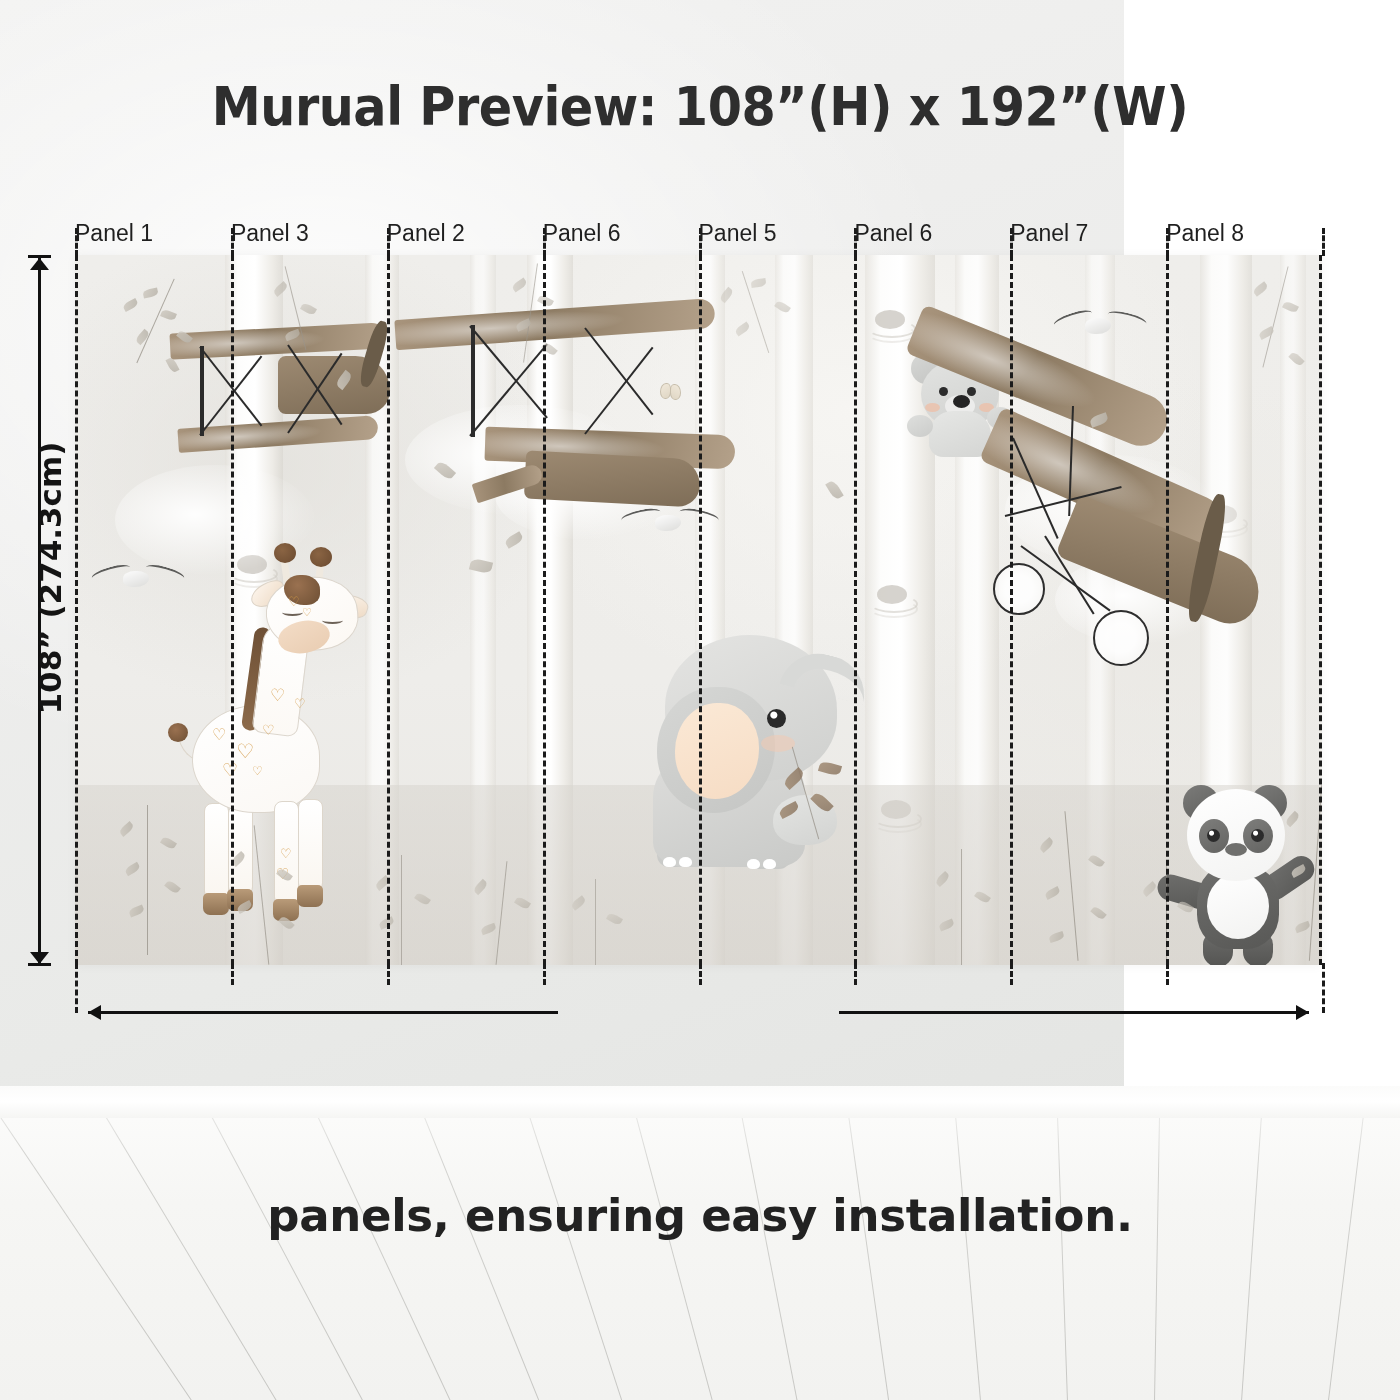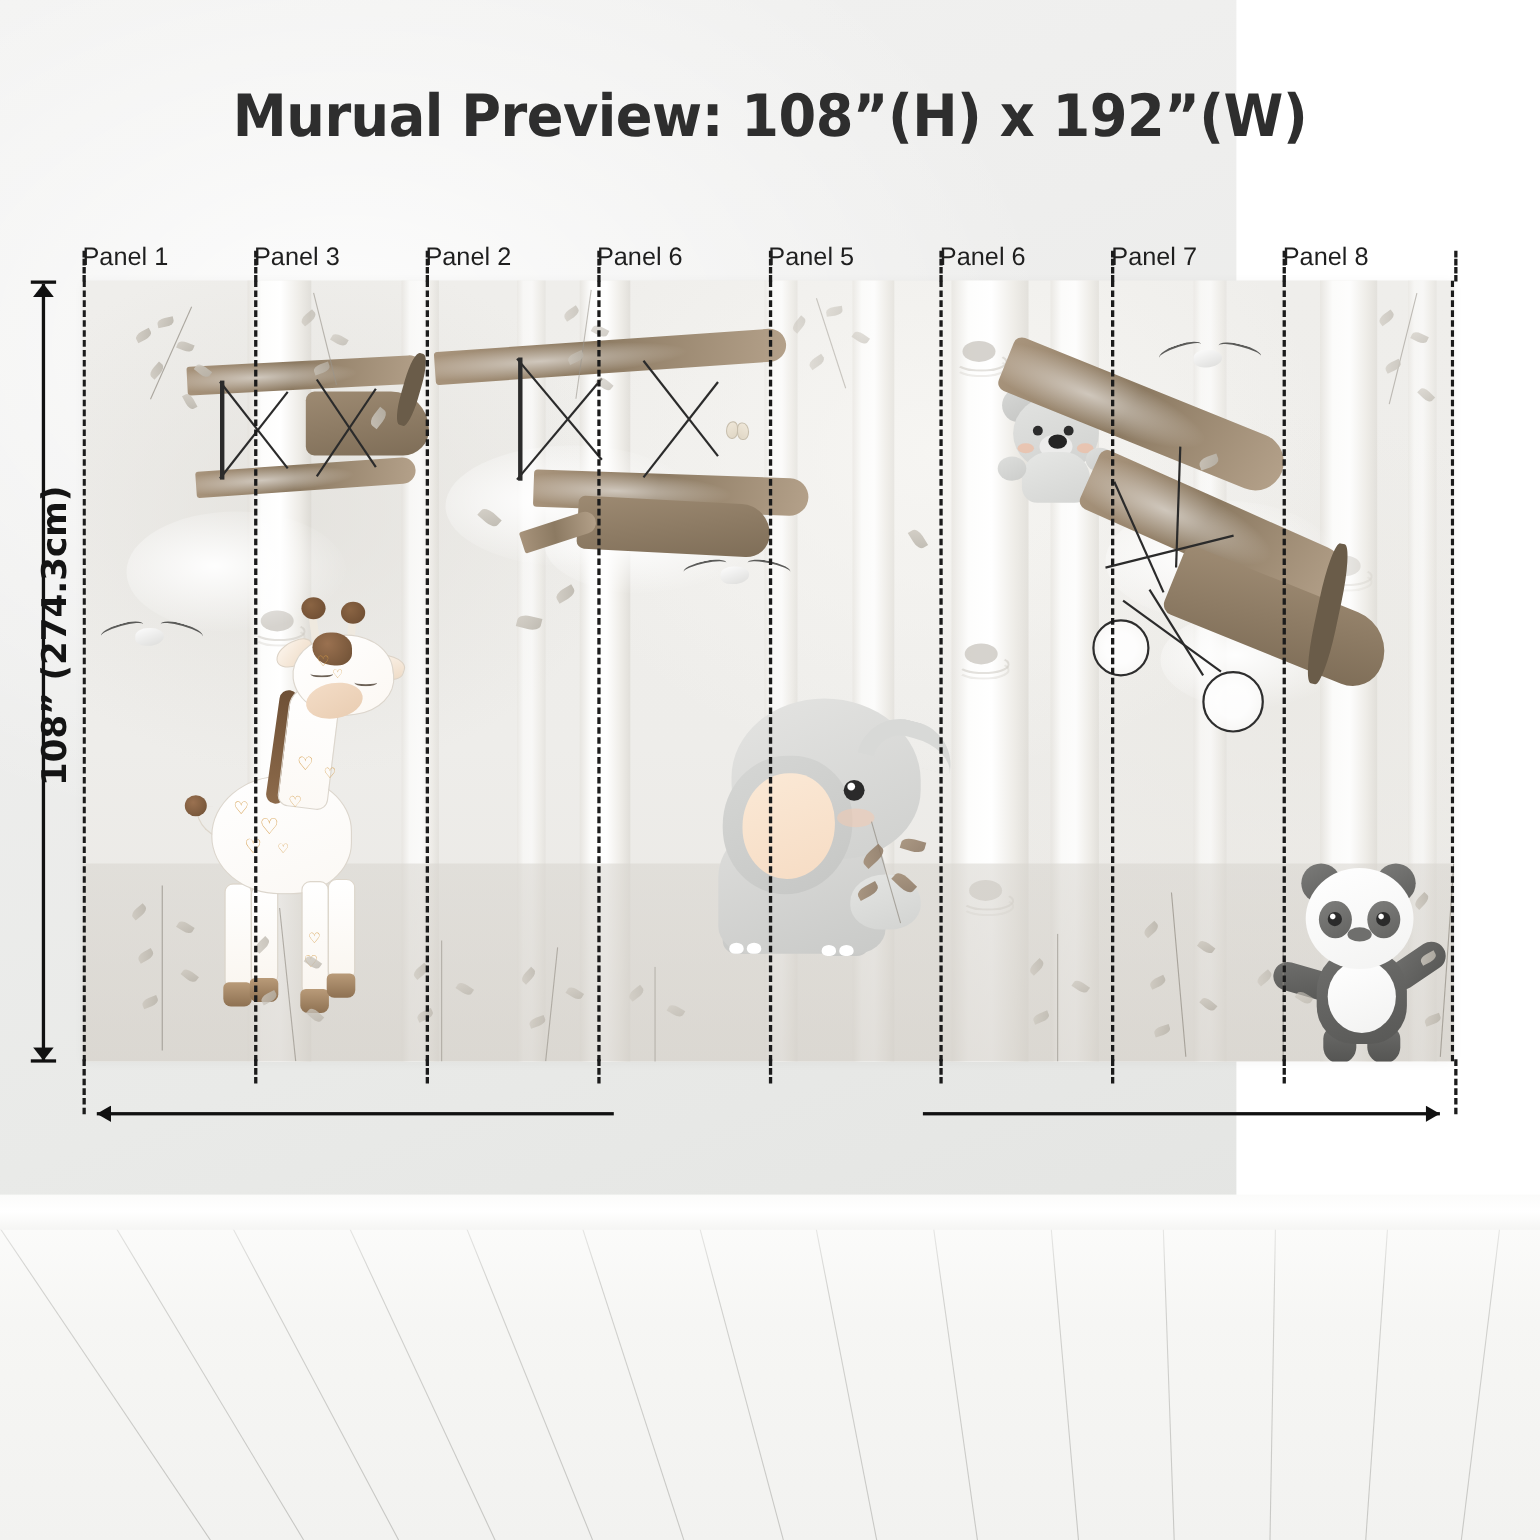--- a/index.html
+++ b/index.html
@@ -725,13 +725,14 @@
   <div class="plank" style="left:730px;transform:rotate(-11deg);"></div>
   <div class="plank" style="left:840px;transform:rotate(-8deg);"></div>
   <div class="plank" style="left:950px;transform:rotate(-5deg);"></div>
   <div class="plank" style="left:1055px;transform:rotate(-2deg);"></div>
   <div class="plank" style="left:1160px;transform:rotate(1deg);"></div>
   <div class="plank" style="left:1265px;transform:rotate(4deg);"></div>
   <div class="plank" style="left:1370px;transform:rotate(7deg);"></div>
 </div>
 
 <div id="caption">
+  <div>panels, ensuring easy installation.</div>
 </div>
 
 </body></html>

